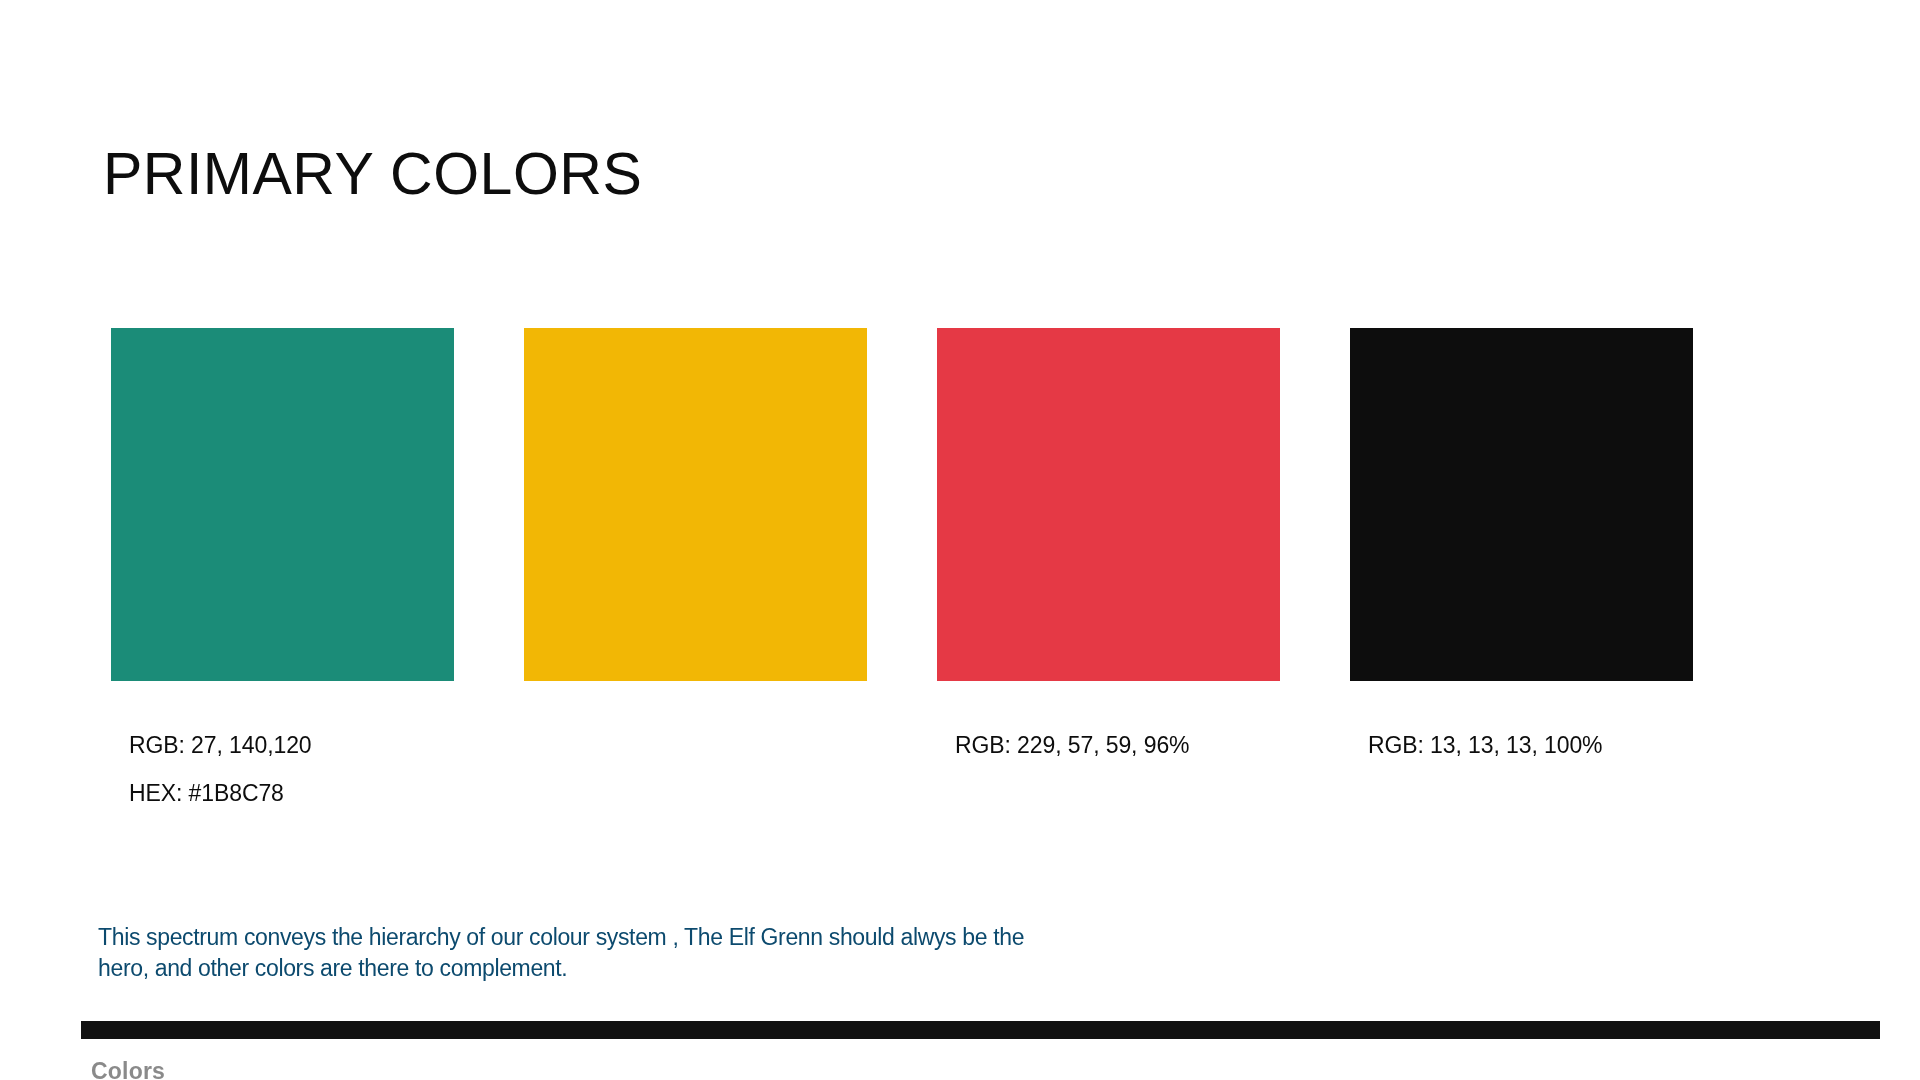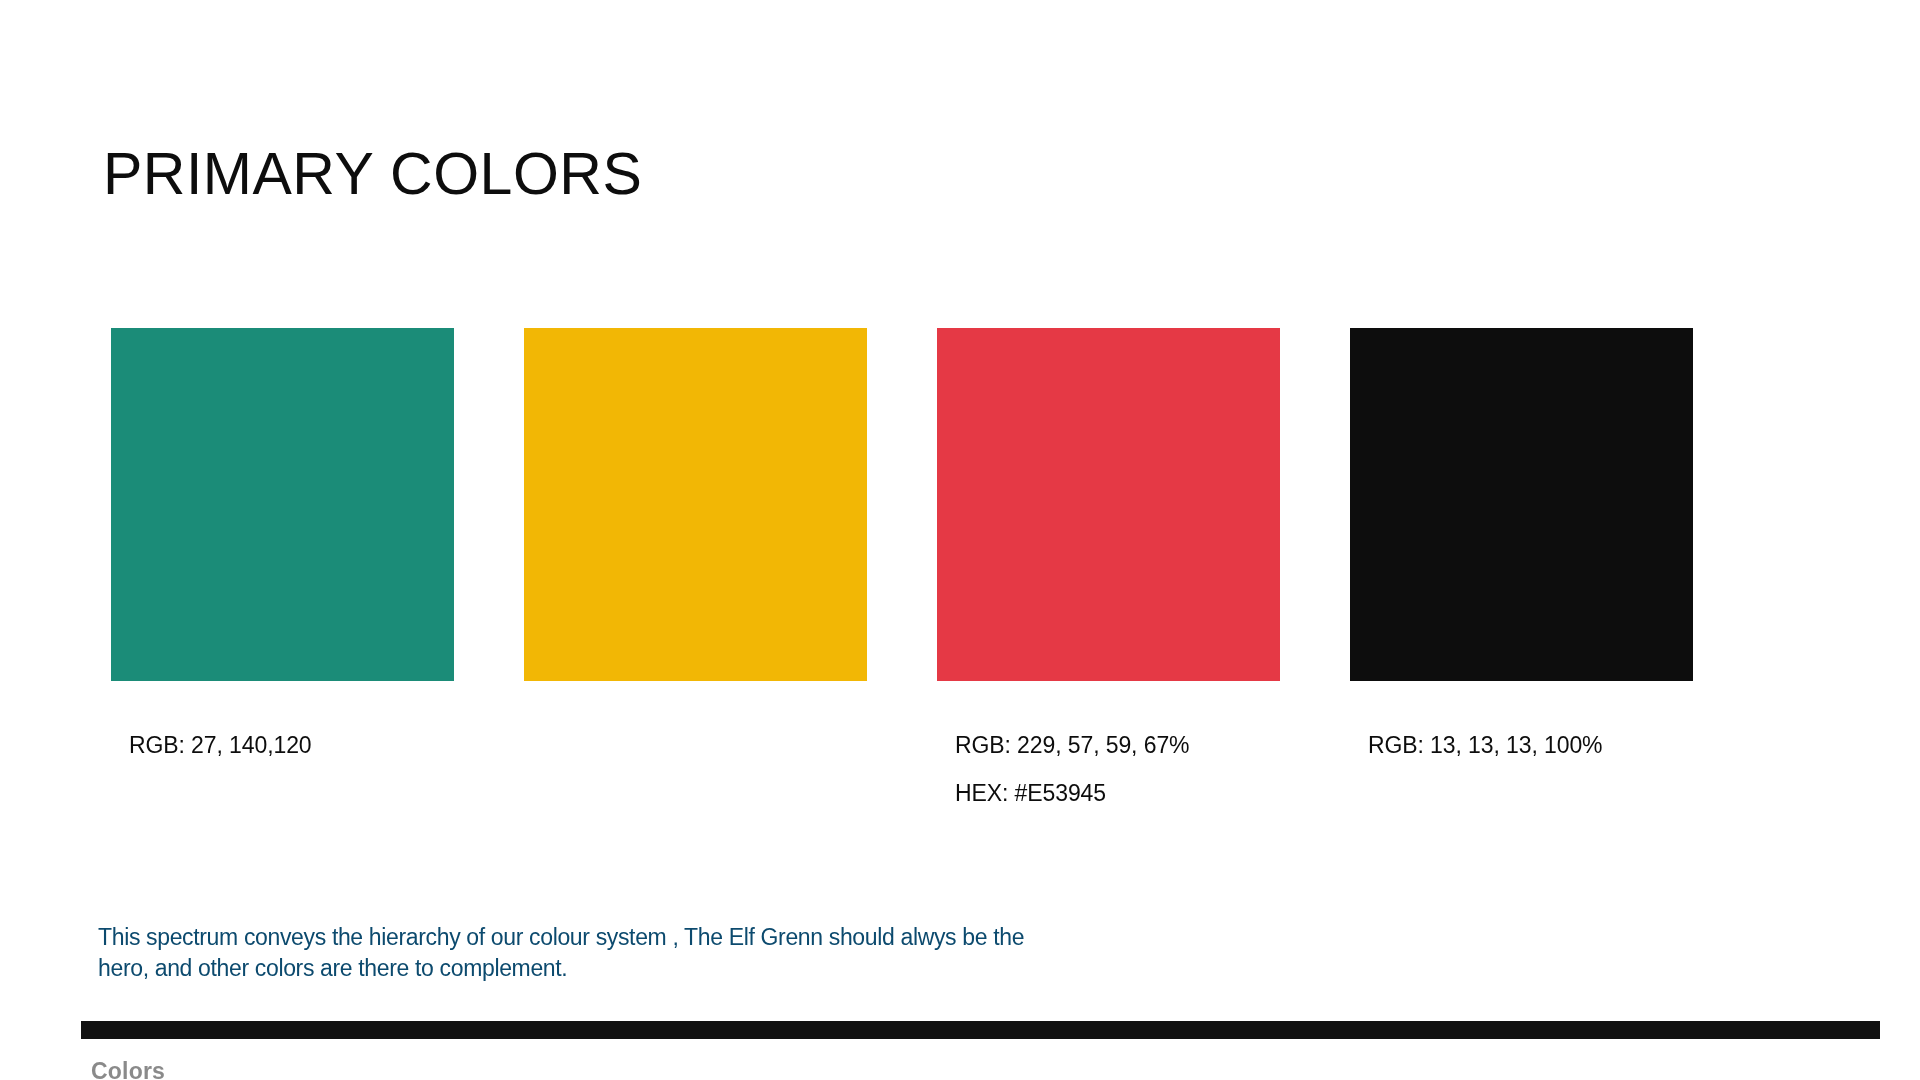--- a/index.html
+++ b/index.html
@@ -116,32 +116,32 @@
 <div class="slide">
 
   <h1 class="page-title">PRIMARY COLORS</h1>
 
   <div class="swatch-row">
 
     <div class="swatch-card">
       <div class="swatch-chip" id="chip-0" style="background-color: rgb(27, 140, 120);"></div>
       <div class="swatch-meta">
         <span class="meta-line">RGB: 27, 140,120</span>
+        <span class="meta-line">HEX: #1B8C78</span>
       </div>
     </div>
 
     <div class="swatch-card">
       <div class="swatch-chip" id="chip-1" style="background-color: rgb(242, 183, 5);"></div>
     </div>
 
     <div class="swatch-card">
       <div class="swatch-chip" id="chip-2" style="background-color: rgb(229, 57, 69);"></div>
       <div class="swatch-meta">
-        <span class="meta-line">RGB: 229, 57, 59, 67%</span>
-        <span class="meta-line">HEX: #E53945</span>
+        <span class="meta-line">RGB: 229, 57, 59, 96%</span>
       </div>
     </div>
 
     <div class="swatch-card">
       <div class="swatch-chip" id="chip-3" style="background-color: rgb(13, 13, 13);"></div>
       <div class="swatch-meta">
         <span class="meta-line">RGB: 13, 13, 13, 100%</span>
       </div>
     </div>
 

